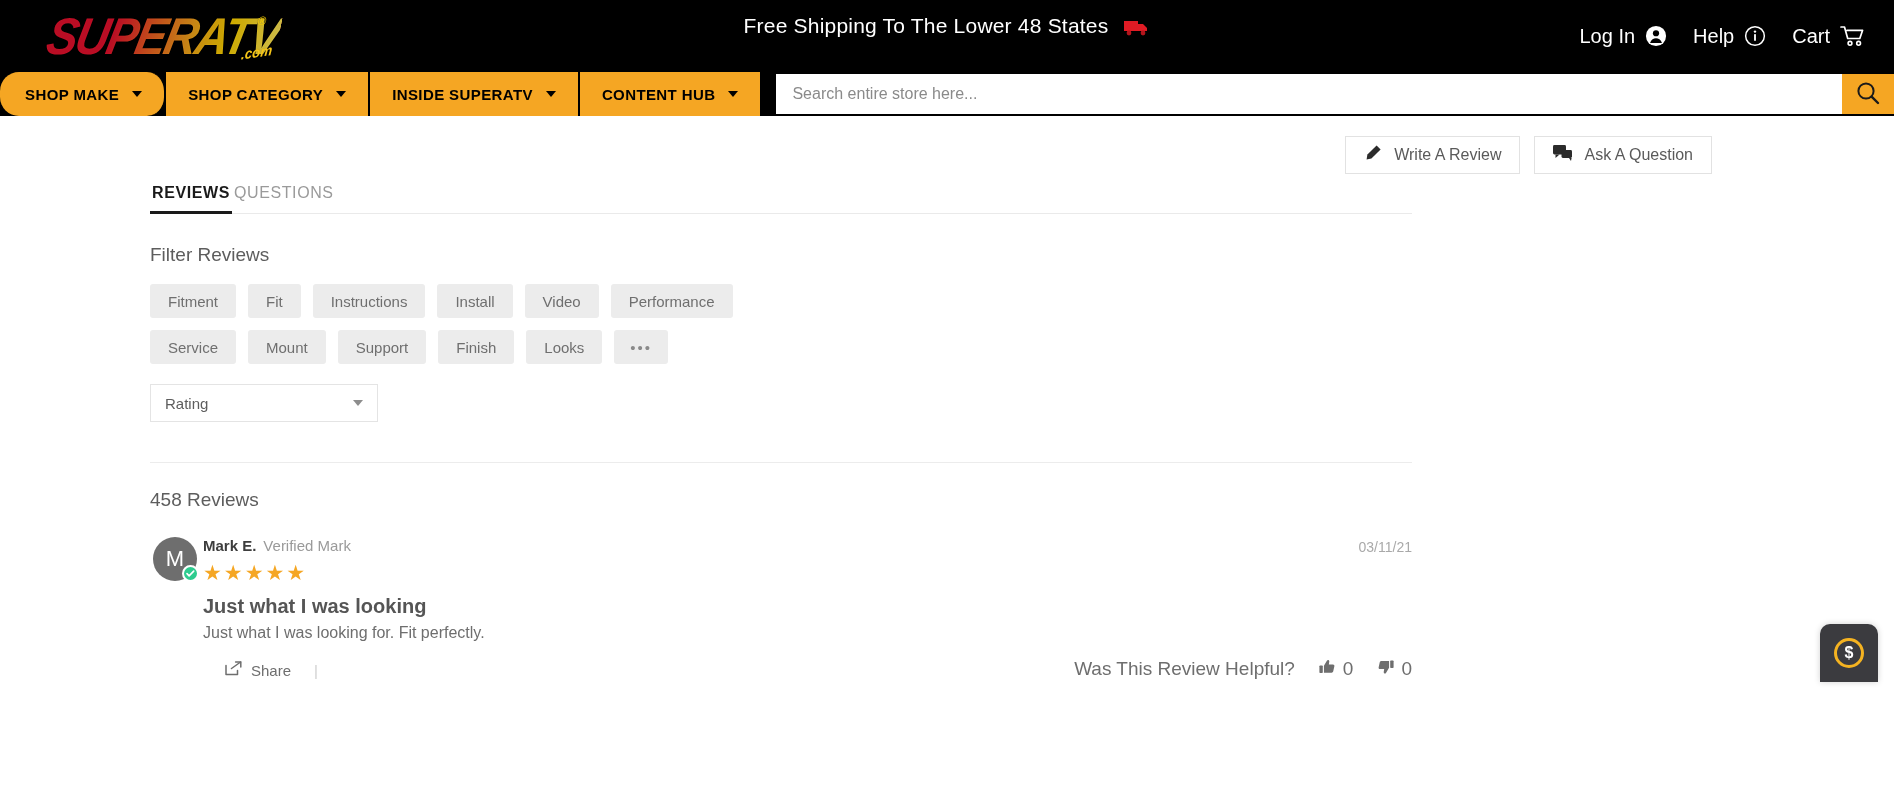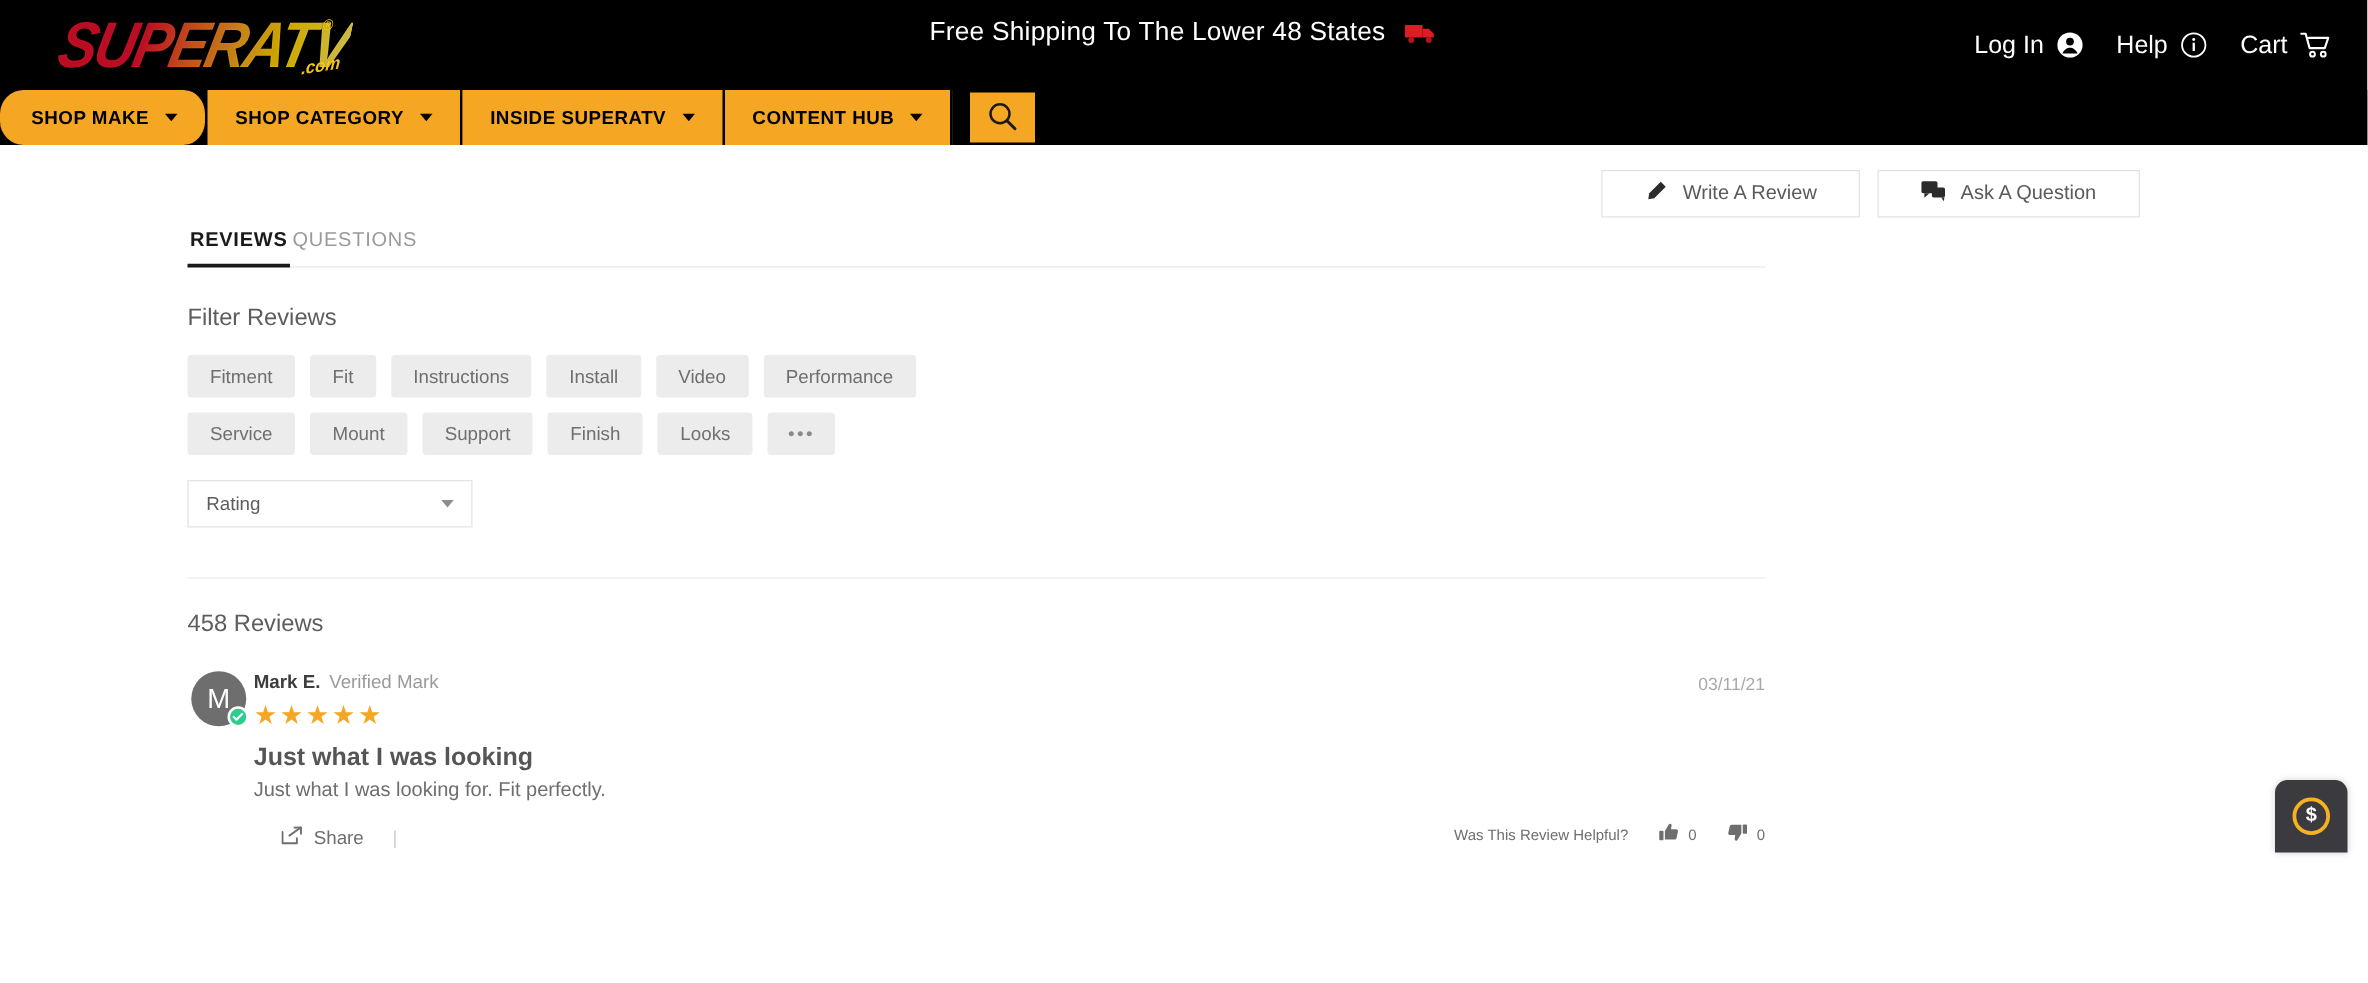--- a/index.html
+++ b/index.html
@@ -151,21 +151,21 @@
     display: flex;
     justify-content: flex-end;
     gap: 14px;
     padding-top: 20px;
   }
   .act-btn {
     display:flex; align-items:center; gap: 12px;
     border: 1px solid #e2e2e2;
     background: #fff;
     height: 38px;
-    padding: 0 34px;
+    padding: 0 18px;
     font-size: 16px;
     color: #5a5a5a;
     cursor: pointer;
     font-family: "Liberation Sans", sans-serif;
   }
 
   .tabs {
     display: flex;
     margin-top: 10px;
     border-bottom: 1px solid #eaeaea;
@@ -270,21 +270,21 @@
   }
   .share {
     display:flex; align-items:center; gap:9px;
     font-size:15px; color:#6e6e6e; cursor:pointer;
     margin-left: 22px;
   }
   .share-sep { margin-left: 14px; color:#cfcfcf; }
   .helpful {
     position:absolute; right:0; top:0;
     display:flex; align-items:center; gap:10px;
-    font-size:12px; color:#6e6e6e;
+    font-size:19px; color:#6e6e6e;
   }
   .vote { display:flex; align-items:center; gap:7px; cursor:pointer; margin-left: 14px; }
 
   
   .rewards {
     position: absolute;
     right: 16px; bottom: 0px;
     width: 58px; height: 58px;
     background: #3b3b3f;
     border-radius: 10px 10px 0 0;
@@ -371,20 +371,21 @@
     <div class="nav-item">
       <span>INSIDE SUPERATV</span>
       <span class="caret-d"></span>
     </div>
     <div class="nav-item">
       <span>CONTENT HUB</span>
       <span class="caret-d"></span>
     </div>
   </div>
   <div class="search-wrap">
+    <input class="search-input" type="text" placeholder="Search entire store here..." style="">
     <button class="search-btn">
       <span>
         <svg width="26" height="26" viewBox="0 0 26 26">
           <circle cx="11" cy="11" r="7.6" fill="none" stroke="#1a1a1a" stroke-width="2"></circle>
           <line x1="16.6" y1="16.6" x2="23" y2="23" stroke="#1a1a1a" stroke-width="2.4" stroke-linecap="round"></line>
         </svg>
       </span>
     </button>
   </div>
 </div>

